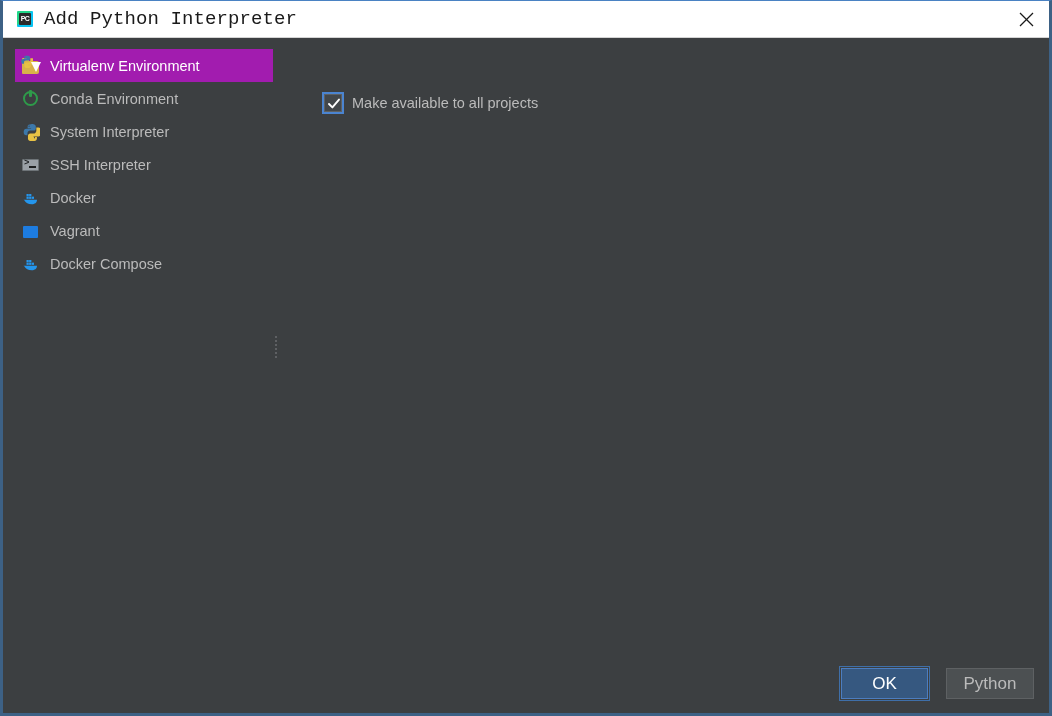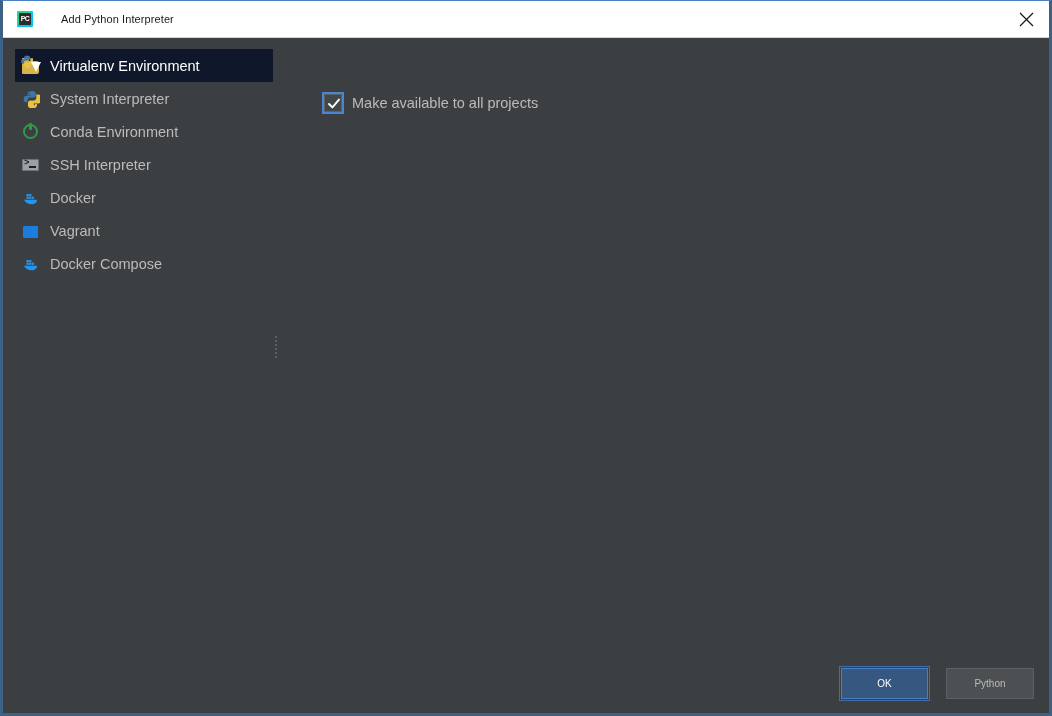--- a/index.html
+++ b/index.html
@@ -54,24 +54,24 @@
     left: 0; right: 0; top: 2px;
     text-align: center;
     font-size: 7px;
     line-height: 12px;
     color: #ffffff;
     font-family: "Liberation Sans", sans-serif;
     font-weight: bold;
     letter-spacing: -0.5px;
   }
   .titlebar-title {
-    margin-left: 28px;
-    font-size: 11px;
+    margin-left: 11px;
+    font-size: 19px;
     color: #1a1a1a;
-    font-family: Liberation Sans, sans-serif;
+    font-family: Liberation Mono, monospace;
     letter-spacing: 0.1px;
   }
   .titlebar-spacer { flex: 1 1 auto; }
   .close-btn {
     width: 46px;
     height: 36px;
     display: flex;
     align-items: center;
     justify-content: center;
     cursor: pointer;
@@ -94,21 +94,21 @@
   }
   .side-item {
     height: 33px;
     display: flex;
     align-items: center;
     padding-left: 6px;
     cursor: default;
     border-radius: 0;
   }
   .side-item.selected {
-    background: #0f172a;
+    background: #a21caf;
   }
   .side-icon {
     width: 20px; height: 20px;
     flex: 0 0 auto;
     margin-right: 9px;
     position: relative;
   }
   .side-label {
     font-size: 14.5px;
     color: #bbbbbb;
@@ -330,21 +330,21 @@
     position: absolute;
     right: 15px;
     bottom: 14px;
     display: flex;
     align-items: center;
   }
   .btn {
     height: 31px;
     min-width: 88px;
     padding: 0 16px;
-    font-size: 10px;
+    font-size: 17px;
     font-family: "Liberation Sans", sans-serif;
     display: flex;
     align-items: center;
     justify-content: center;
     cursor: pointer;
     border: 1px solid #5e6163;
     background: #4c5052;
     color: #bbbbbb;
   }
   .btn.primary {
@@ -389,33 +389,33 @@
             <path d="M15.9 2c-3.4 0-5.9 1.2-5.9 4v3.2h6.1v0.9H7.7C4.9 10.1 3 12 3 15.9c0 3.9 1.7 5.9 4.5 5.9h2.2v-3.6c0-2.7 2.3-4.9 5-4.9h5.9c2.3 0 4-1.8 4-4.1V6c0-2.2-1.9-3.8-4.2-4C18.9 1.9 17.4 2 15.9 2zM12.6 4.4c0.6 0 1.1 0.5 1.1 1.2 0 0.6-0.5 1.1-1.1 1.1-0.6 0-1.1-0.5-1.1-1.1C11.5 4.9 12 4.4 12.6 4.4z" fill="#3c78aa"></path>
             <path d="M25.5 10.1v3.5c0 2.8-2.4 5.1-5 5.1h-5.9c-2.2 0-4 1.9-4 4.1v5.1c0 2.2 1.9 3.4 4 4 2.5 0.7 4.9 0.9 7.9 0 2-0.6 4-1.8 4-4v-3.2h-5.9v-0.8h8.9c2.3 0 3.2-1.6 4-4 0.8-2.5 0.8-4.9 0-8.1-0.6-2.3-1.7-4-4-4H25.5zM22.2 24.9c0.6 0 1.1 0.5 1.1 1.1 0 0.6-0.5 1.2-1.1 1.2-0.6 0-1.1-0.5-1.1-1.2C21.1 25.4 21.6 24.9 22.2 24.9z" fill="#e8c244"></path>
           </svg>
           <div class="ico-venv-v"></div>
         </div>
         <div class="side-label">Virtualenv Environment</div>
       </div>
 
       <div class="side-item">
         <div class="side-icon">
+          <div class="ico-conda"></div>
+        </div>
+        <div class="side-label">Conda Environment</div>
+      </div>
+
+      <div class="side-item">
+        <div class="side-icon">
           <svg width="18" height="18" viewBox="0 0 32 32" style="position:absolute;left:1px;top:1px;">
             <path d="M15.9 2c-3.4 0-5.9 1.2-5.9 4v3.2h6.1v0.9H7.7C4.9 10.1 3 12 3 15.9c0 3.9 1.7 5.9 4.5 5.9h2.2v-3.6c0-2.7 2.3-4.9 5-4.9h5.9c2.3 0 4-1.8 4-4.1V6c0-2.2-1.9-3.8-4.2-4C18.9 1.9 17.4 2 15.9 2zM12.6 4.4c0.6 0 1.1 0.5 1.1 1.2 0 0.6-0.5 1.1-1.1 1.1-0.6 0-1.1-0.5-1.1-1.1C11.5 4.9 12 4.4 12.6 4.4z" fill="#3c78aa"></path>
             <path d="M25.5 10.1v3.5c0 2.8-2.4 5.1-5 5.1h-5.9c-2.2 0-4 1.9-4 4.1v5.1c0 2.2 1.9 3.4 4 4 2.5 0.7 4.9 0.9 7.9 0 2-0.6 4-1.8 4-4v-3.2h-5.9v-0.8h8.9c2.3 0 3.2-1.6 4-4 0.8-2.5 0.8-4.9 0-8.1-0.6-2.3-1.7-4-4-4H25.5zM22.2 24.9c0.6 0 1.1 0.5 1.1 1.1 0 0.6-0.5 1.2-1.1 1.2-0.6 0-1.1-0.5-1.1-1.2C21.1 25.4 21.6 24.9 22.2 24.9z" fill="#e8c244"></path>
           </svg>
         </div>
         <div class="side-label">System Interpreter</div>
-      </div>
-
-      <div class="side-item">
-        <div class="side-icon">
-          <div class="ico-conda"></div>
-        </div>
-        <div class="side-label">Conda Environment</div>
       </div>
 
       <div class="side-item">
         <div class="side-icon">
           <div class="ico-term"></div>
         </div>
         <div class="side-label">SSH Interpreter</div>
       </div>
 
       <div class="side-item">

